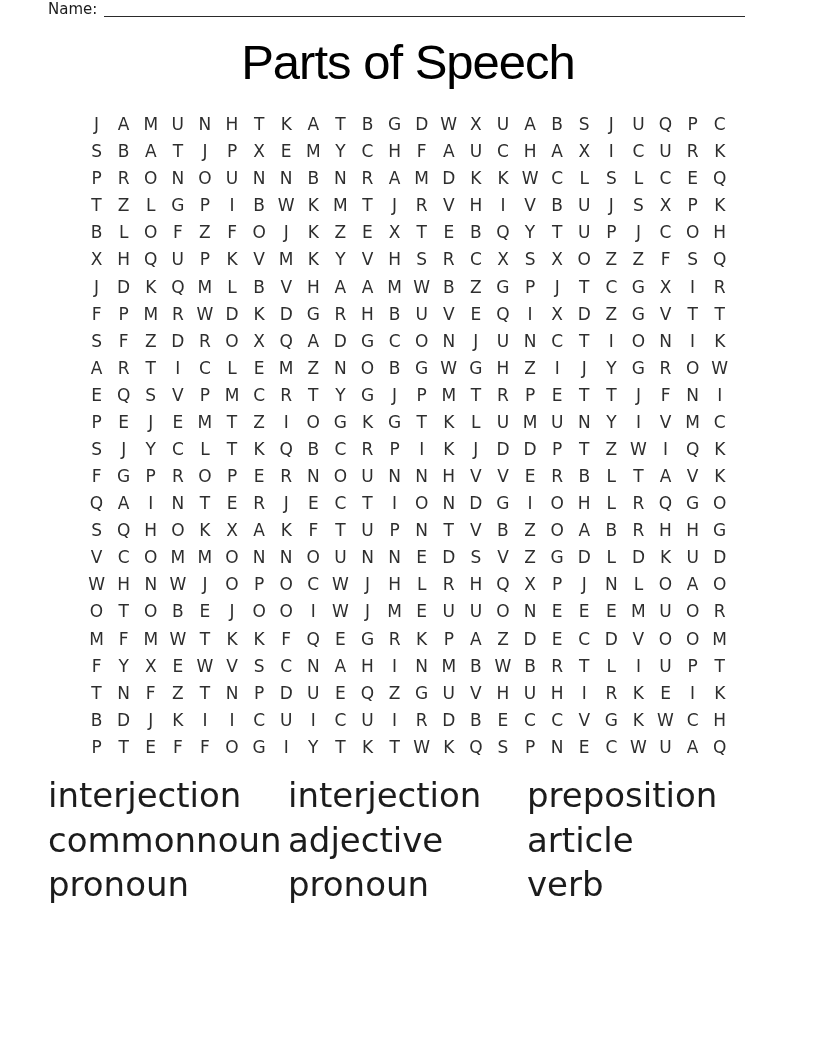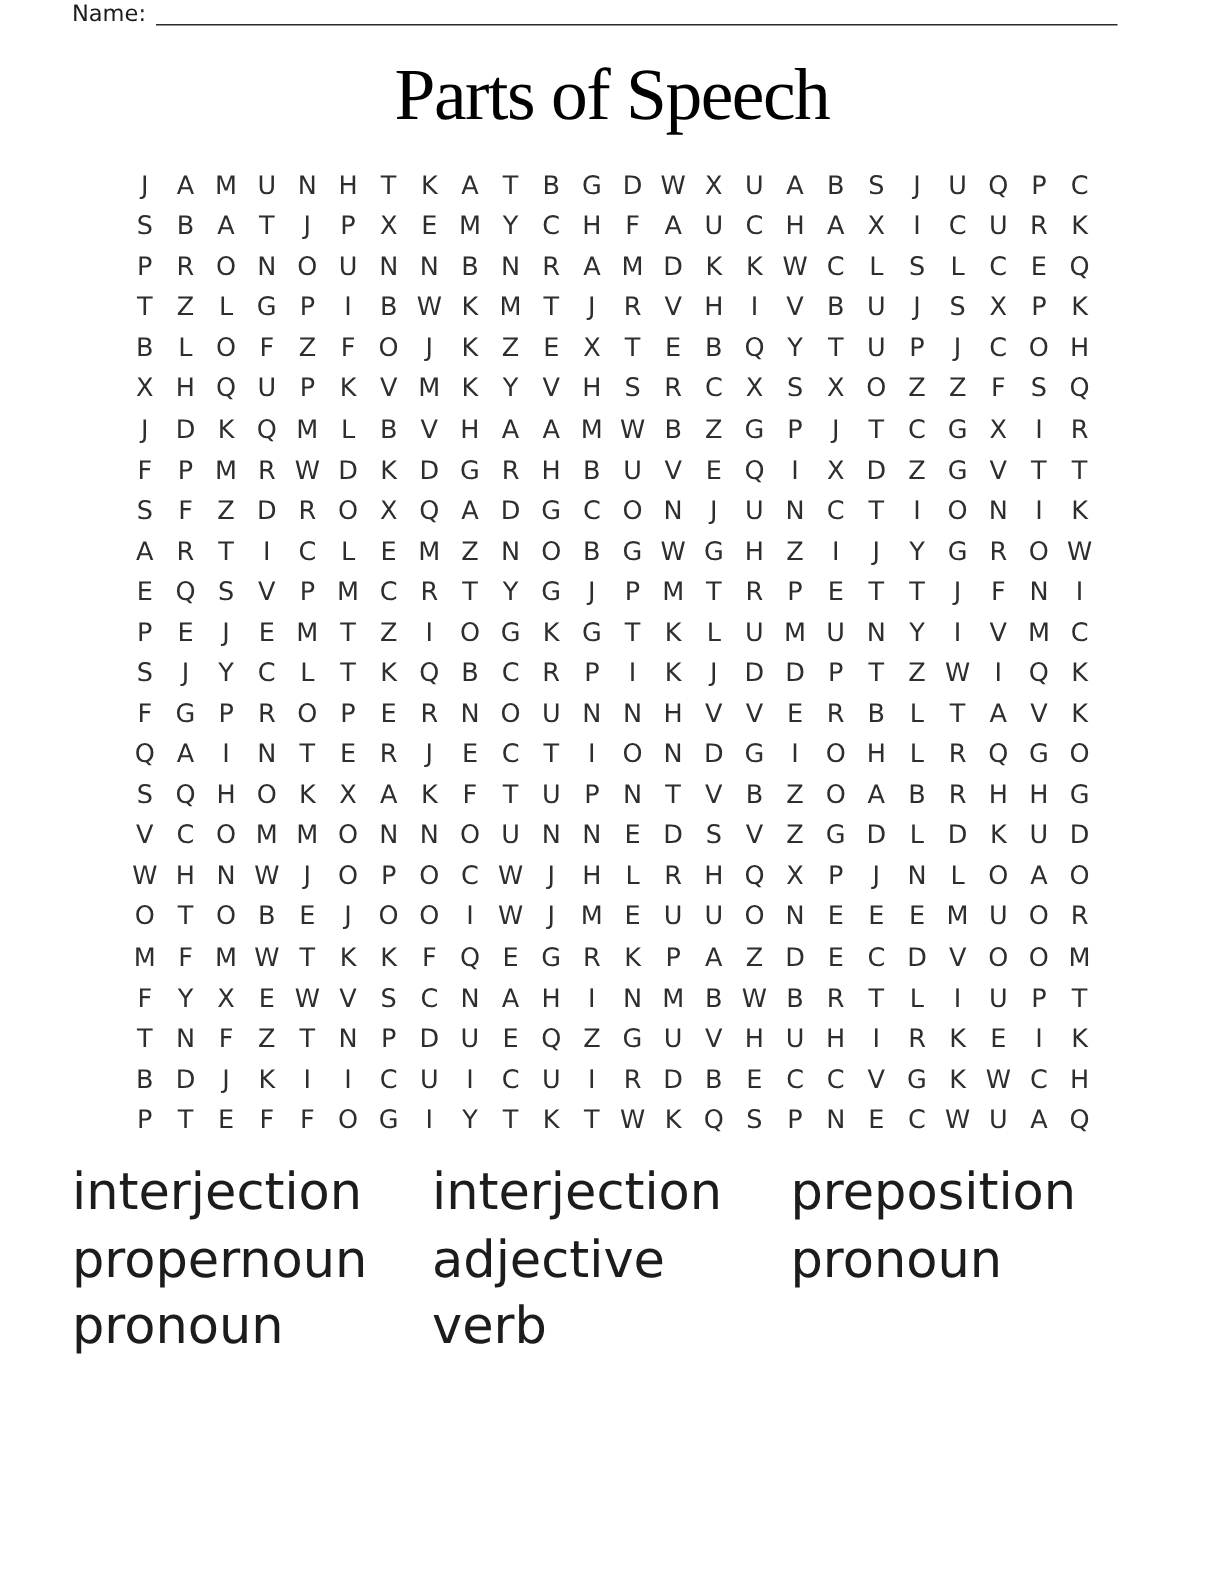--- a/index.html
+++ b/index.html
@@ -35,21 +35,21 @@
   .title {
     position: absolute;
     top: 34px;
     left: 0;
     right: 0;
     text-align: center;
     font-size: 49px;
     font-weight: 500;
     letter-spacing: -1px;
     color: #000000;
-    font-family: Liberation Serif, serif;
+    font-family: Liberation Sans, sans-serif;
   }
   .grid {
     position: absolute;
     top: 111px;
     left: 83px;
     display: grid;
     grid-template-columns: repeat(24, 27.1px);
     grid-auto-rows: 27.08px;
   }
   .cell {
@@ -662,20 +662,21 @@
       <span class="cell">W</span>
       <span class="cell">U</span>
       <span class="cell">A</span>
       <span class="cell">Q</span>
     </div>
 
   <div class="word-bank" id="word-bank">
       <span class="word-item">interjection</span>
       <span class="word-item">interjection</span>
       <span class="word-item">preposition</span>
-      <span class="word-item">propernoun</span>
+      <span class="word-item">commonnoun</span>
       <span class="word-item">adjective</span>
+      <span class="word-item">article</span>
       <span class="word-item">pronoun</span>
       <span class="word-item">pronoun</span>
       <span class="word-item">verb</span>
     </div>
 
 </div>
 
 </body></html>

